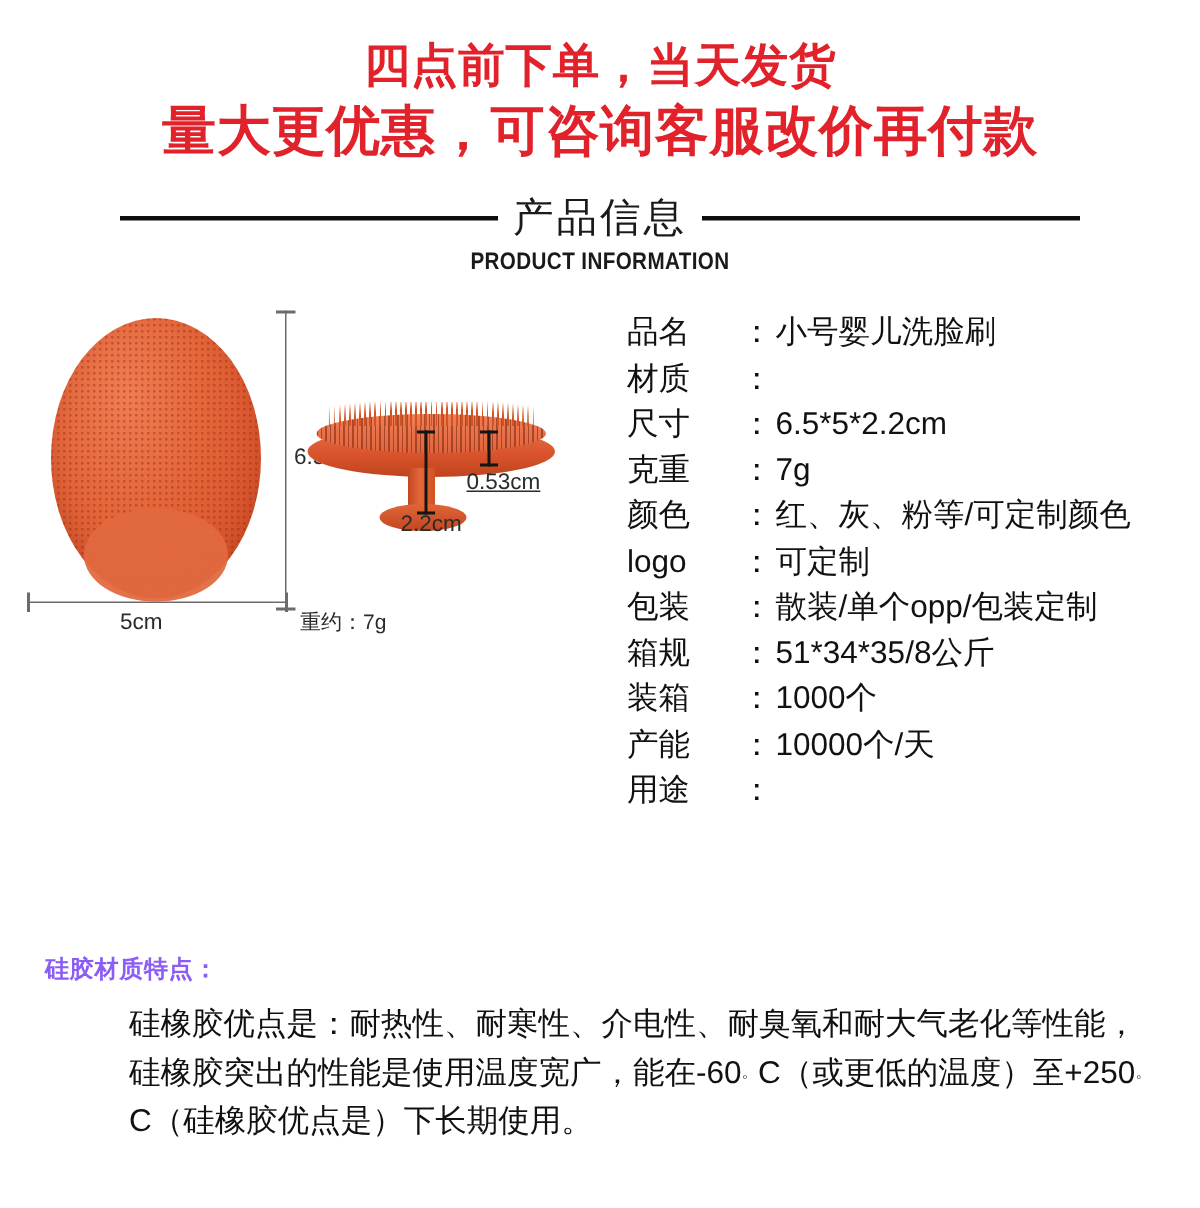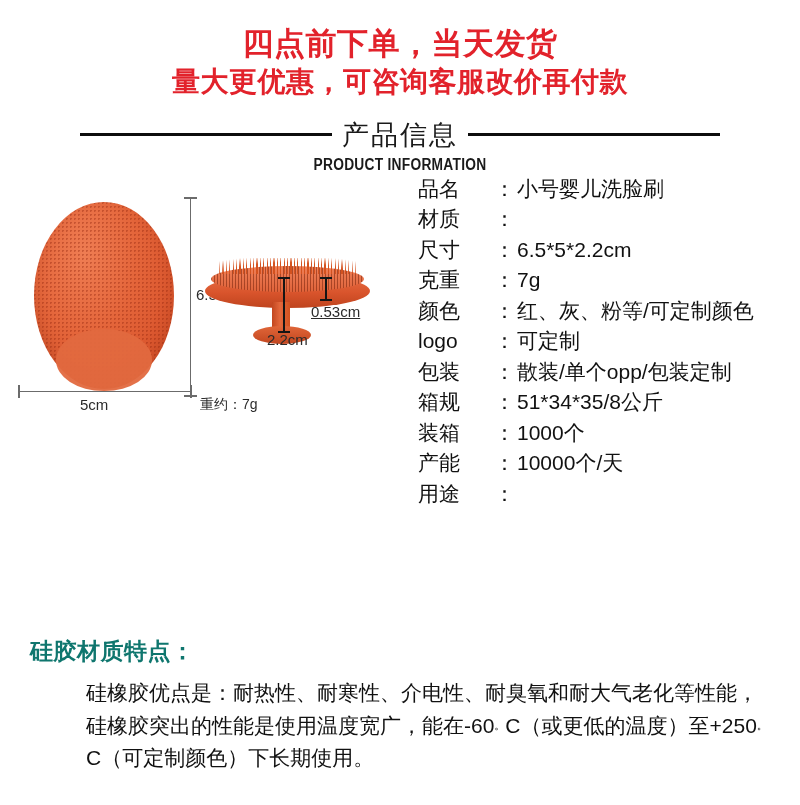--- a/index.html
+++ b/index.html
@@ -22,21 +22,21 @@
     text-align: center;
     color: #e2222b;
     font-weight: bold;
     letter-spacing: 0.5px;
   }
   .promo-line {
     line-height: 1.30;
     white-space: nowrap;
   }
   .promo-line-1 { font-size: 31px; }
-  .promo-line-2 { font-size: 28px; }
+  .promo-line-2 { font-size: 36px; }
   .promo-line-3 { font-size: 31px; }
 
   
   .section-head {
     margin-top: 16px;
     text-align: center;
   }
   .section-head-row {
     display: flex;
     align-items: center;
@@ -253,21 +253,21 @@
     height: 2px;
     background: #151515;
   }
   .tick-053::before { top: 0; }
   .tick-053::after  { bottom: 0; }
 
   
   .specs {
     position: absolute;
     left: 418px;
-    top: 0;
+    top: 23px;
     width: 380px;
   }
   .spec-row {
     display: flex;
     align-items: baseline;
     font-size: 21px;
     line-height: 30.5px;
     color: #111111;
     white-space: nowrap;
   }
@@ -286,23 +286,23 @@
   
   .bottom {
     position: absolute;
     left: 0;
     top: 636px;
     width: 800px;
     padding: 0 30px;
     box-sizing: border-box;
   }
   .bottom-title {
-    font-size: 23px;
+    font-size: 16px;
     font-weight: bold;
-    color: #0f766e;
+    color: #8b5cf6;
     letter-spacing: 0.5px;
   }
   .bottom-body {
     margin-top: 10px;
     padding-left: 56px;
     font-size: 21px;
     line-height: 32px;
     color: #111111;
   }
   .deg {
@@ -408,15 +408,15 @@
     <div class="spec-row">
       <span class="spec-label">用途</span>
       <span class="spec-colon">：</span>
     </div>
   </div>
 </div>
 
 <div class="bottom">
   <div class="bottom-title">硅胶材质特点：</div>
   <div class="bottom-body">
-    <span>硅橡胶优点是：耐热性、耐寒性、介电性、耐臭氧和耐大气老化等性能，硅橡胶突出的性能是使用温度宽广，能在-60</span><span class="deg">。</span><span>C（或更低的温度）至+250</span><span class="deg">。</span><span>C（可定制颜色）下长期使用。</span>
+    <span>硅橡胶优点是：耐热性、耐寒性、介电性、耐臭氧和耐大气老化等性能，硅橡胶突出的性能是使用温度宽广，能在-60</span><span class="deg">。</span><span>C（或更低的温度）至+250</span><span class="deg">。</span><span>C（硅橡胶优点是）下长期使用。</span>
   </div>
 </div>
 
 </body></html>

